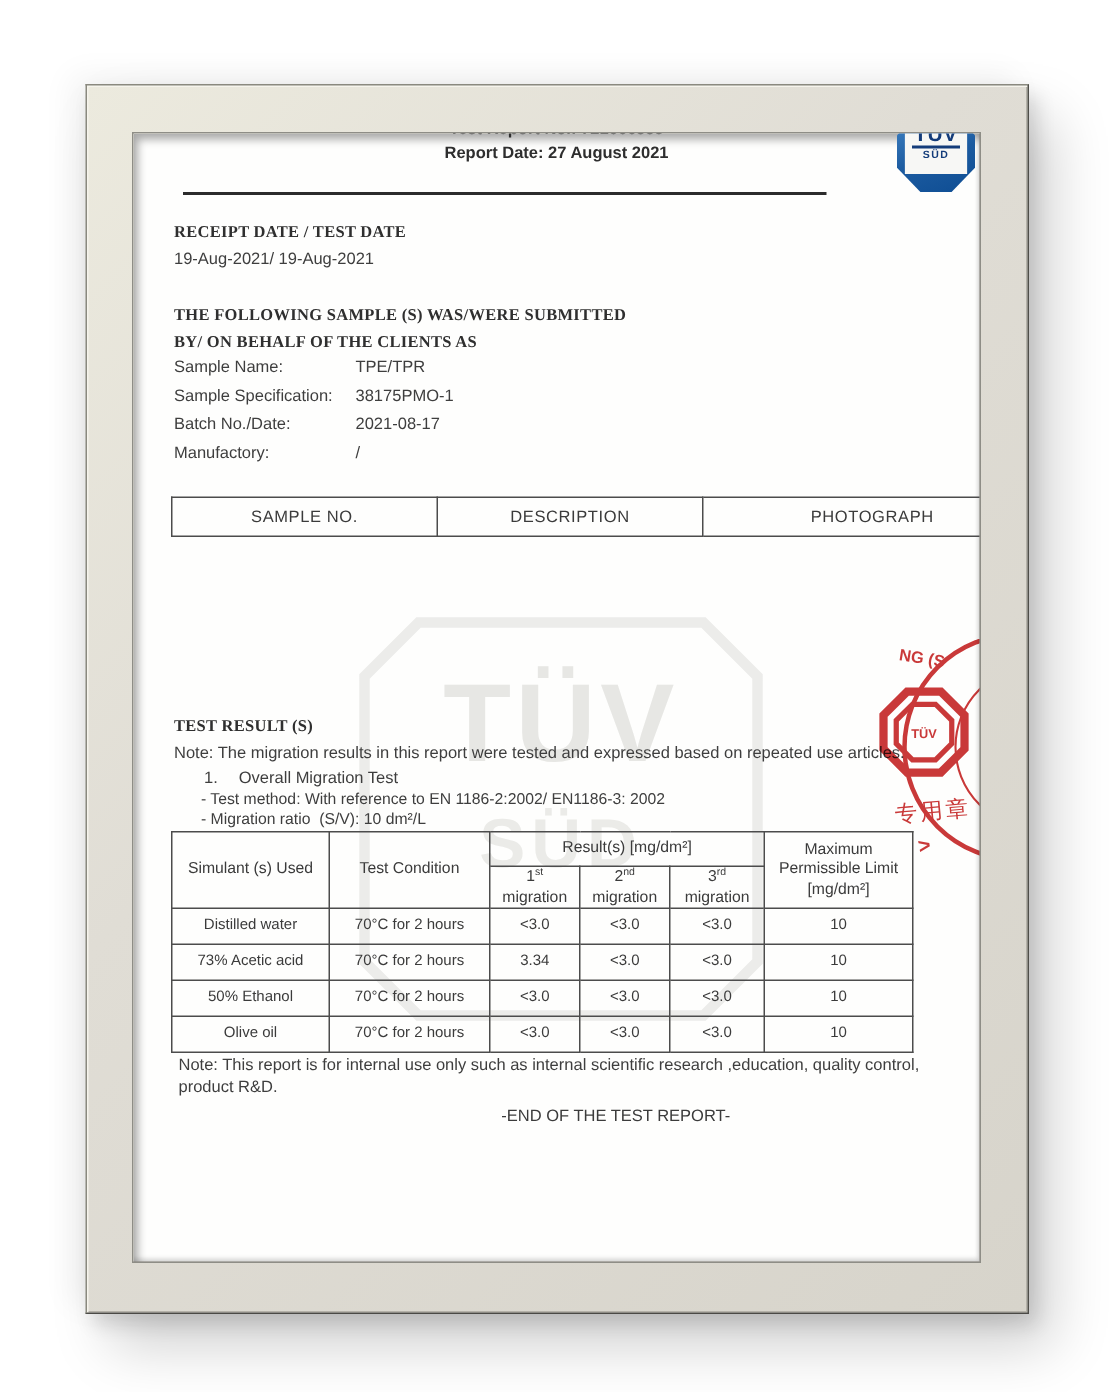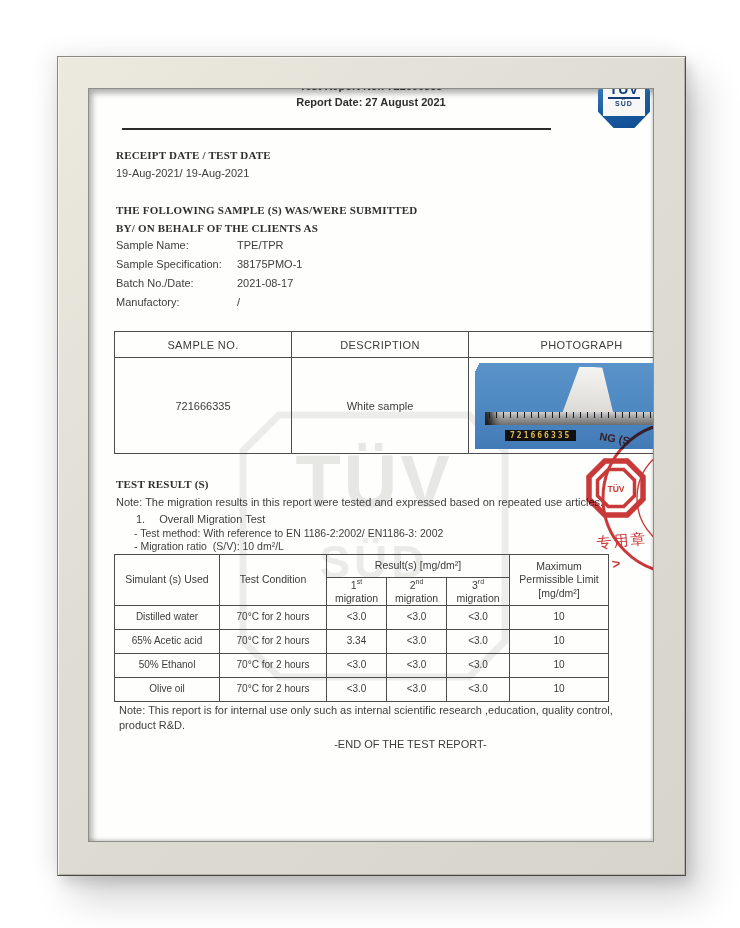--- a/index.html
+++ b/index.html
@@ -145,31 +145,20 @@
             <col style="width:177px">
             <col style="width:177px">
             <col style="width:226px">
           </colgroup>
         <tbody>
             <tr class="th-row">
           <td>SAMPLE NO.</td>
           <td>DESCRIPTION</td>
           <td>PHOTOGRAPH</td>
         </tr>
-        <tr class="body-row">
-          <td>721666335</td>
-          <td>White sample</td>
-          <td class="photo-cell">
-            <div class="photo">
-              <div class="sample-piece"></div>
-              <div class="ruler"></div>
-              <div class="photo-label">721666335</div>
-            </div>
-          </td>
-        </tr>
       </tbody>
         </table>
 
       <div class="ln b" style="top:389px">TEST RESULT (S)</div>
       <div class="ln" style="top:407px">Note: The migration results in this report were tested and expressed based on repeated use articles.</div>
       <div class="ln" style="top:424px;left:47px"><span style="margin-right:14px">1.</span><span>Overall Migration Test</span></div>
       <div class="ln" style="top:438px;left:45px;font-size:10.5px">- Test method: With reference to EN 1186-2:2002/ EN1186-3: 2002</div>
       <div class="ln" style="top:451px;left:45px;font-size:10.5px">- Migration ratio  (S/V): 10 dm²/L</div>
 
       <table class="results-table">
@@ -208,21 +197,21 @@
         </tr>
         <tr class="rt-data">
           <td>Distilled water</td>
           <td>70°C for 2 hours</td>
           <td>&lt;3.0</td>
           <td>&lt;3.0</td>
           <td>&lt;3.0</td>
           <td>10</td>
         </tr>
         <tr class="rt-data">
-          <td>65% Acetic acid</td>
+          <td>73% Acetic acid</td>
           <td>70°C for 2 hours</td>
           <td>3.34</td>
           <td>&lt;3.0</td>
           <td>&lt;3.0</td>
           <td>10</td>
         </tr>
         <tr class="rt-data">
           <td>50% Ethanol</td>
           <td>70°C for 2 hours</td>
           <td>&lt;3.0</td>

